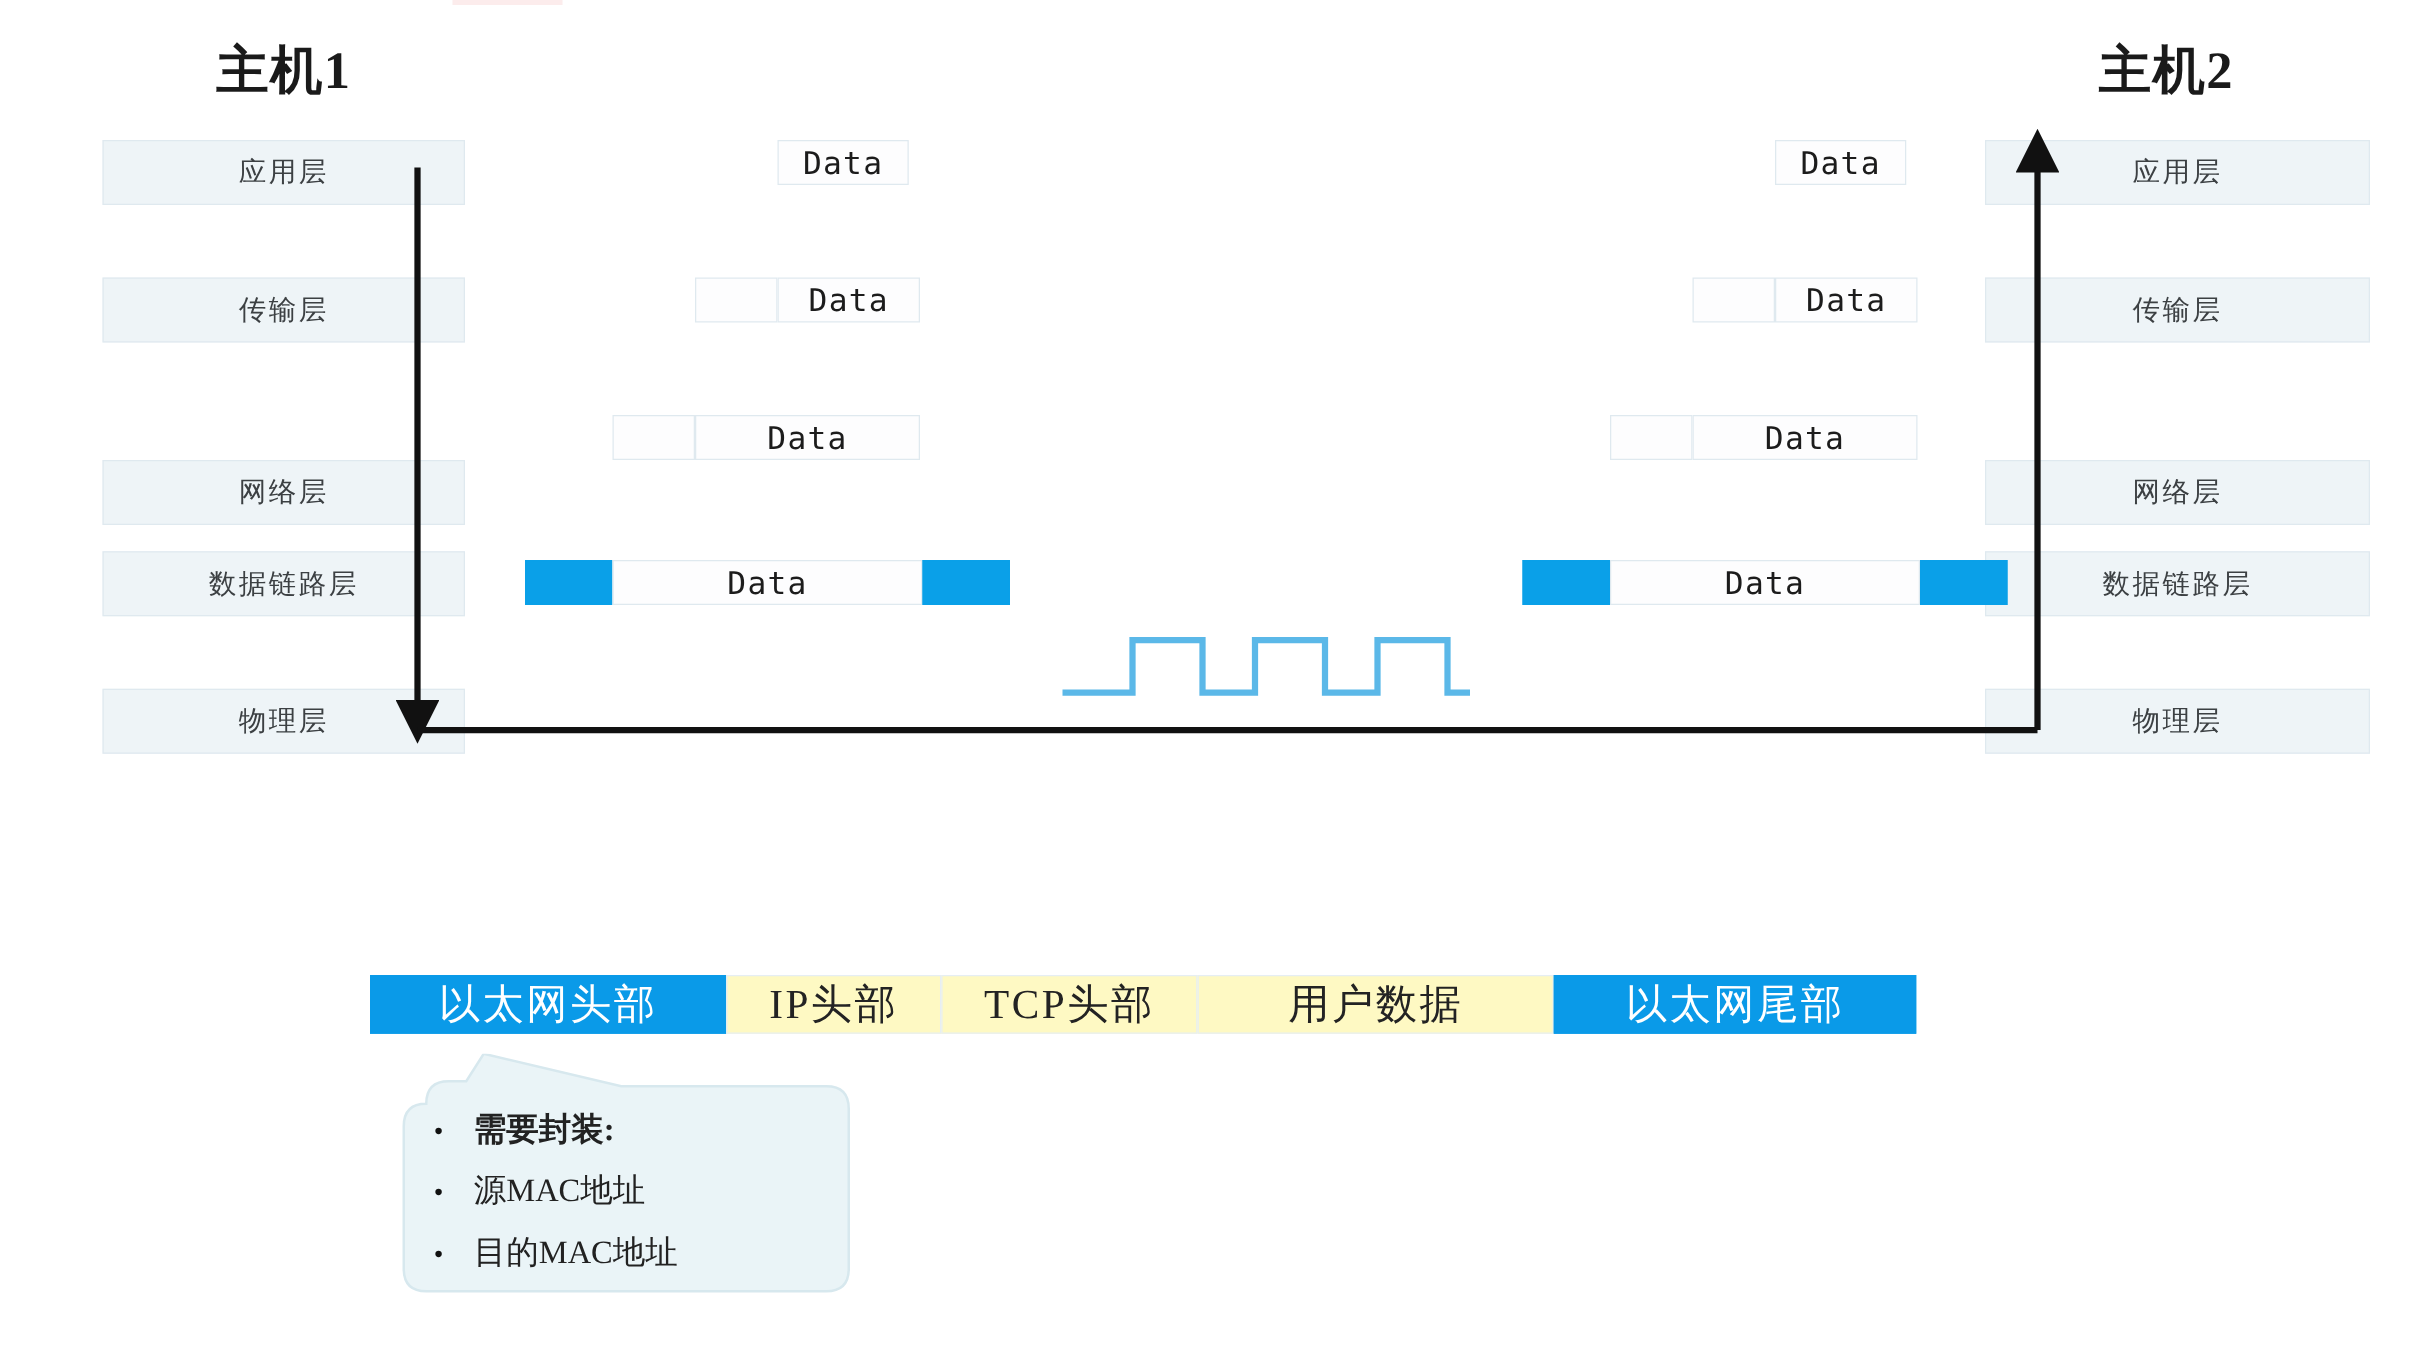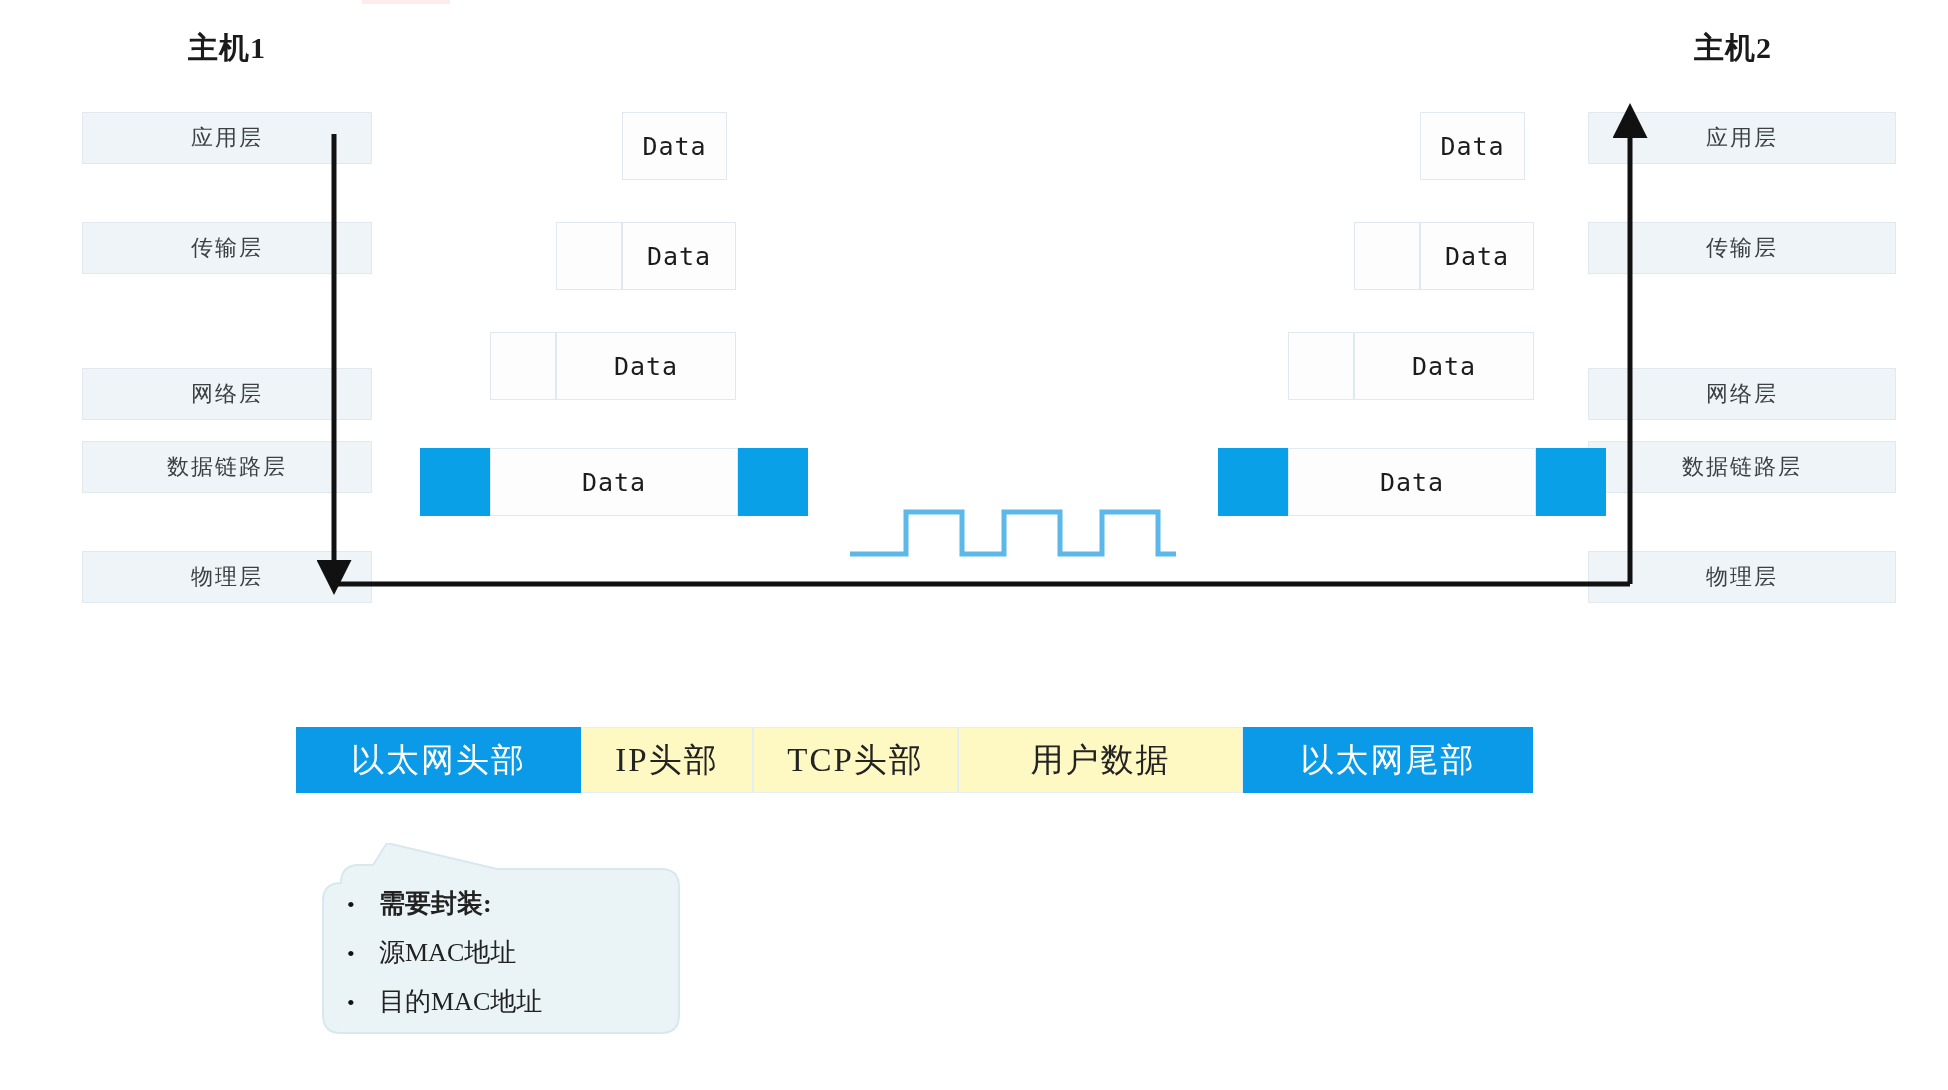--- a/index.html
+++ b/index.html
@@ -20,21 +20,21 @@
     left: 0; top: 0;
     width: 1948px;
     height: 1090px;
   }
 
   
   .host-title {
     position: absolute;
     font-family: "Liberation Serif", "DejaVu Serif", serif;
     font-weight: bold;
-    font-size: 30px;
+    font-size: 42px;
     color: #1a1a1a;
     letter-spacing: 1px;
     white-space: nowrap;
     text-align: center;
   }
   #host1-title { left: 82px; top: 28px; width: 290px; }
   #host2-title { left: 1588px; top: 28px; width: 290px; }
 
   
   .layer-box {
@@ -57,21 +57,21 @@
 
   .row-app  { top: 112px; }
   .row-trn  { top: 222px; }
   .row-net  { top: 332px; margin-top: 36px; }
   .row-dll  { top: 441px; }
   .row-phy  { top: 551px; }
 
   
   .pkt {
     position: absolute;
-    height: 68px;
+    height: 36px;
     display: flex;
     box-sizing: border-box;
   }
   .seg {
     box-sizing: border-box;
     border: 1px solid #dfe9ef;
     background: #fdfdfe;
     display: flex;
     align-items: center;
     justify-content: center;
@@ -131,24 +131,25 @@
   #wave-svg {
     position: absolute;
     left: 848px; top: 492px;
     width: 330px; height: 80px;
   }
 
   
   #frame {
     position: absolute;
     left: 296px;
-    top: 727px;
+    top: 761px;
     height: 66px;
     display: flex;
     box-sizing: border-box;
+    align-items: flex-end;
   }
   .fseg {
     box-sizing: border-box;
     display: flex;
     align-items: center;
     justify-content: center;
     font-family: "Liberation Serif", "DejaVu Serif", serif;
     font-size: 33px;
     letter-spacing: 2px;
     white-space: nowrap;

